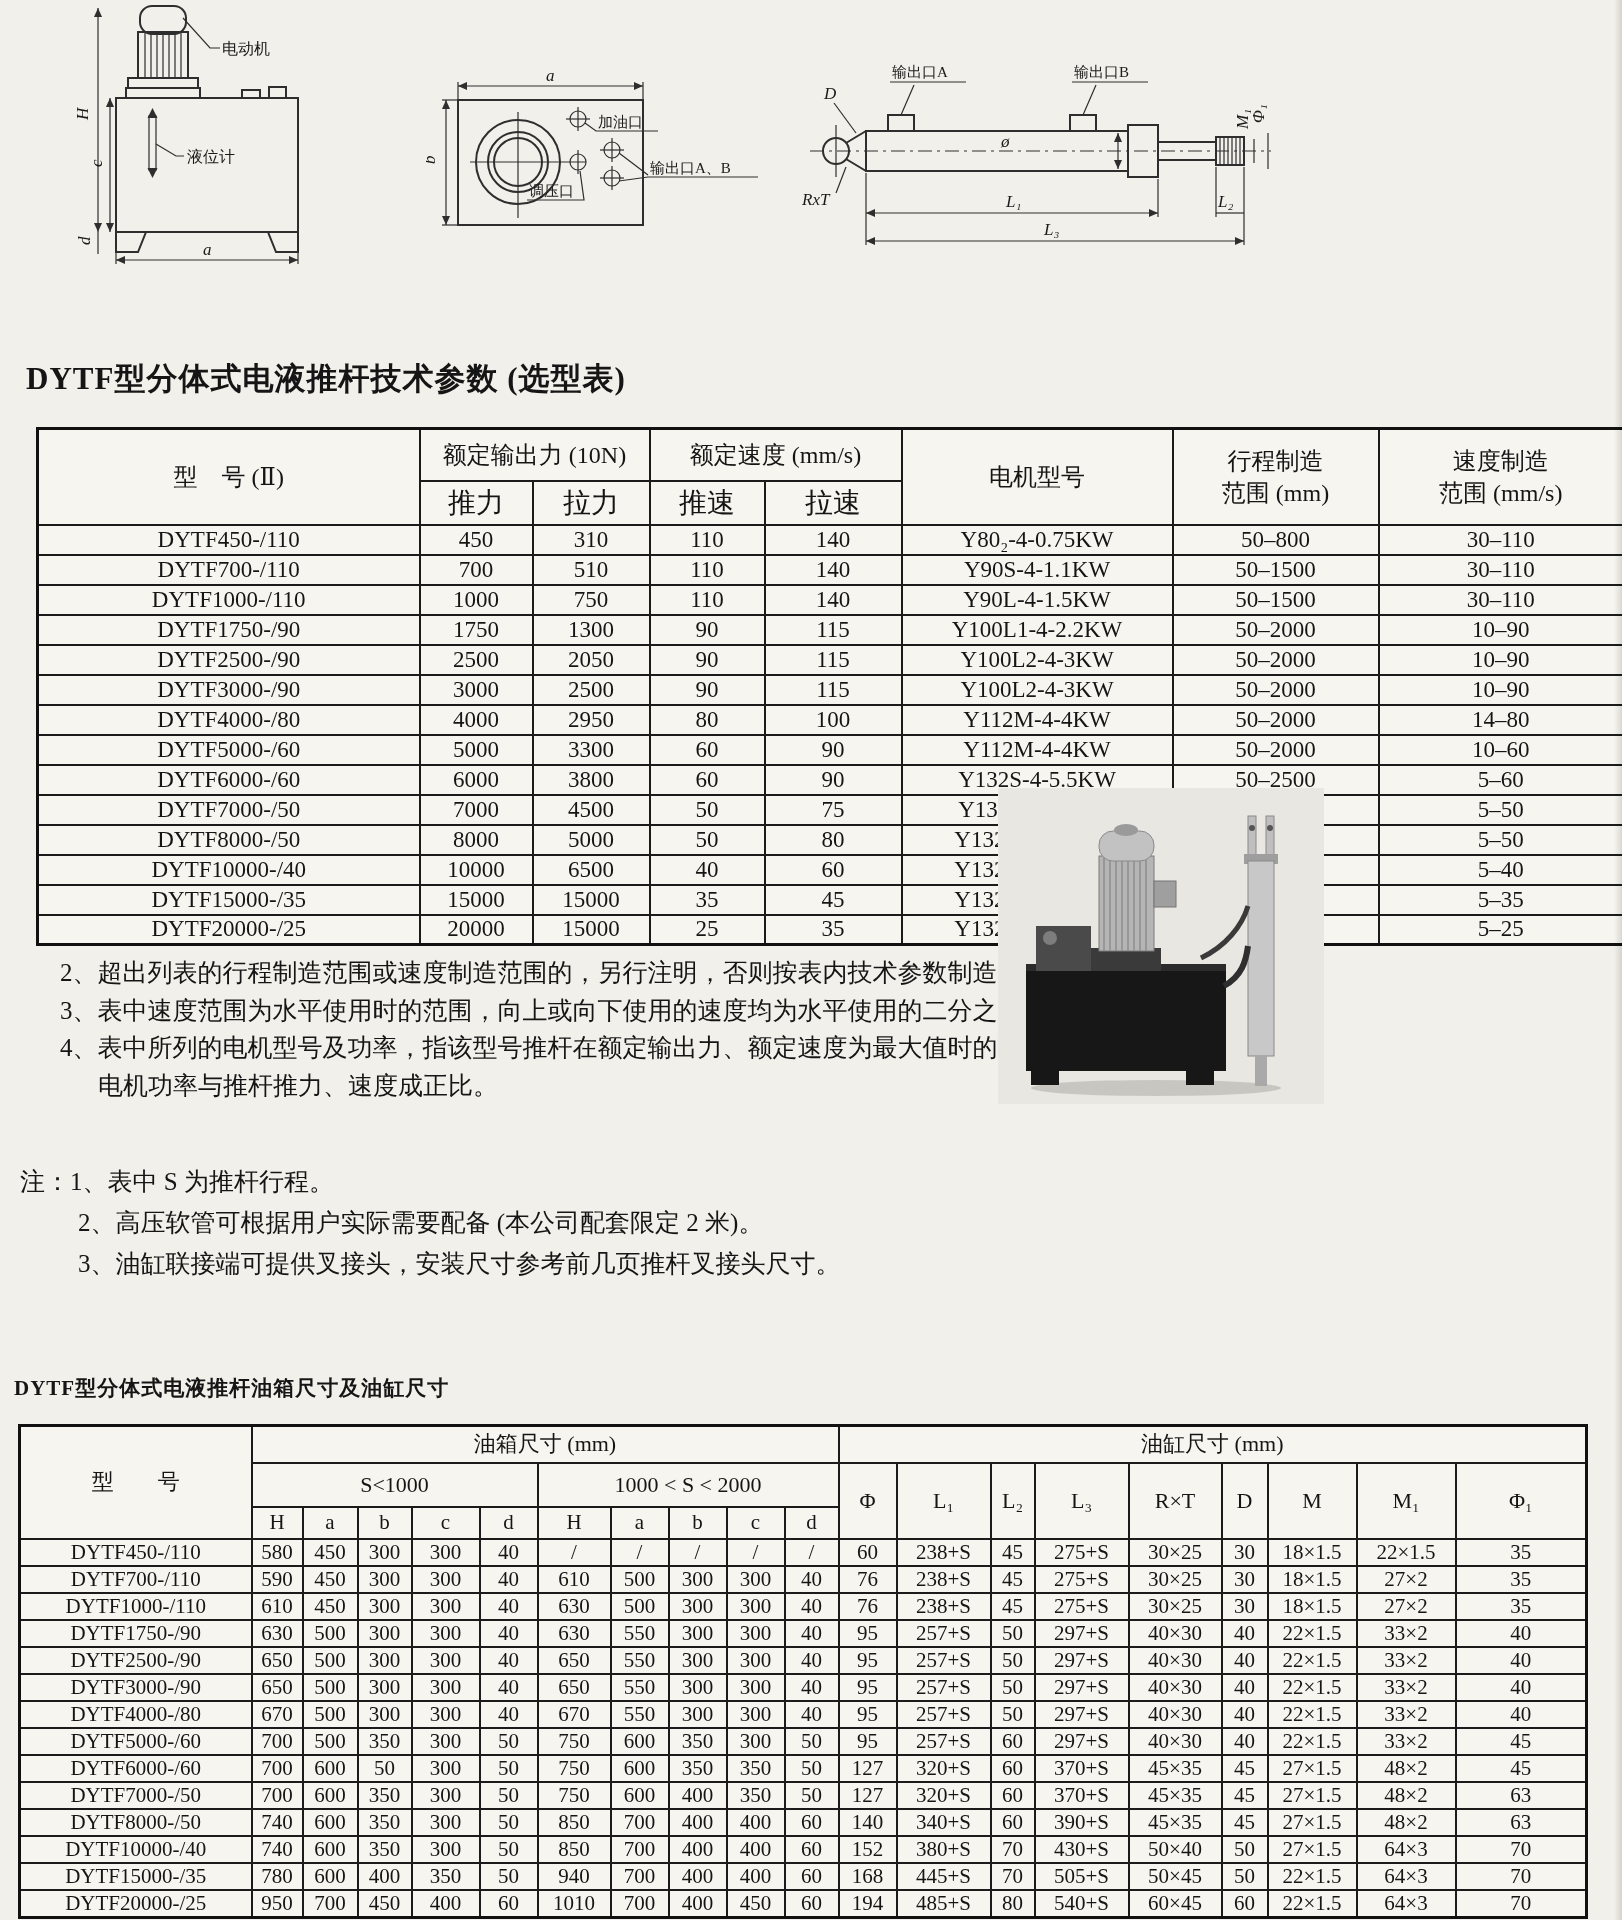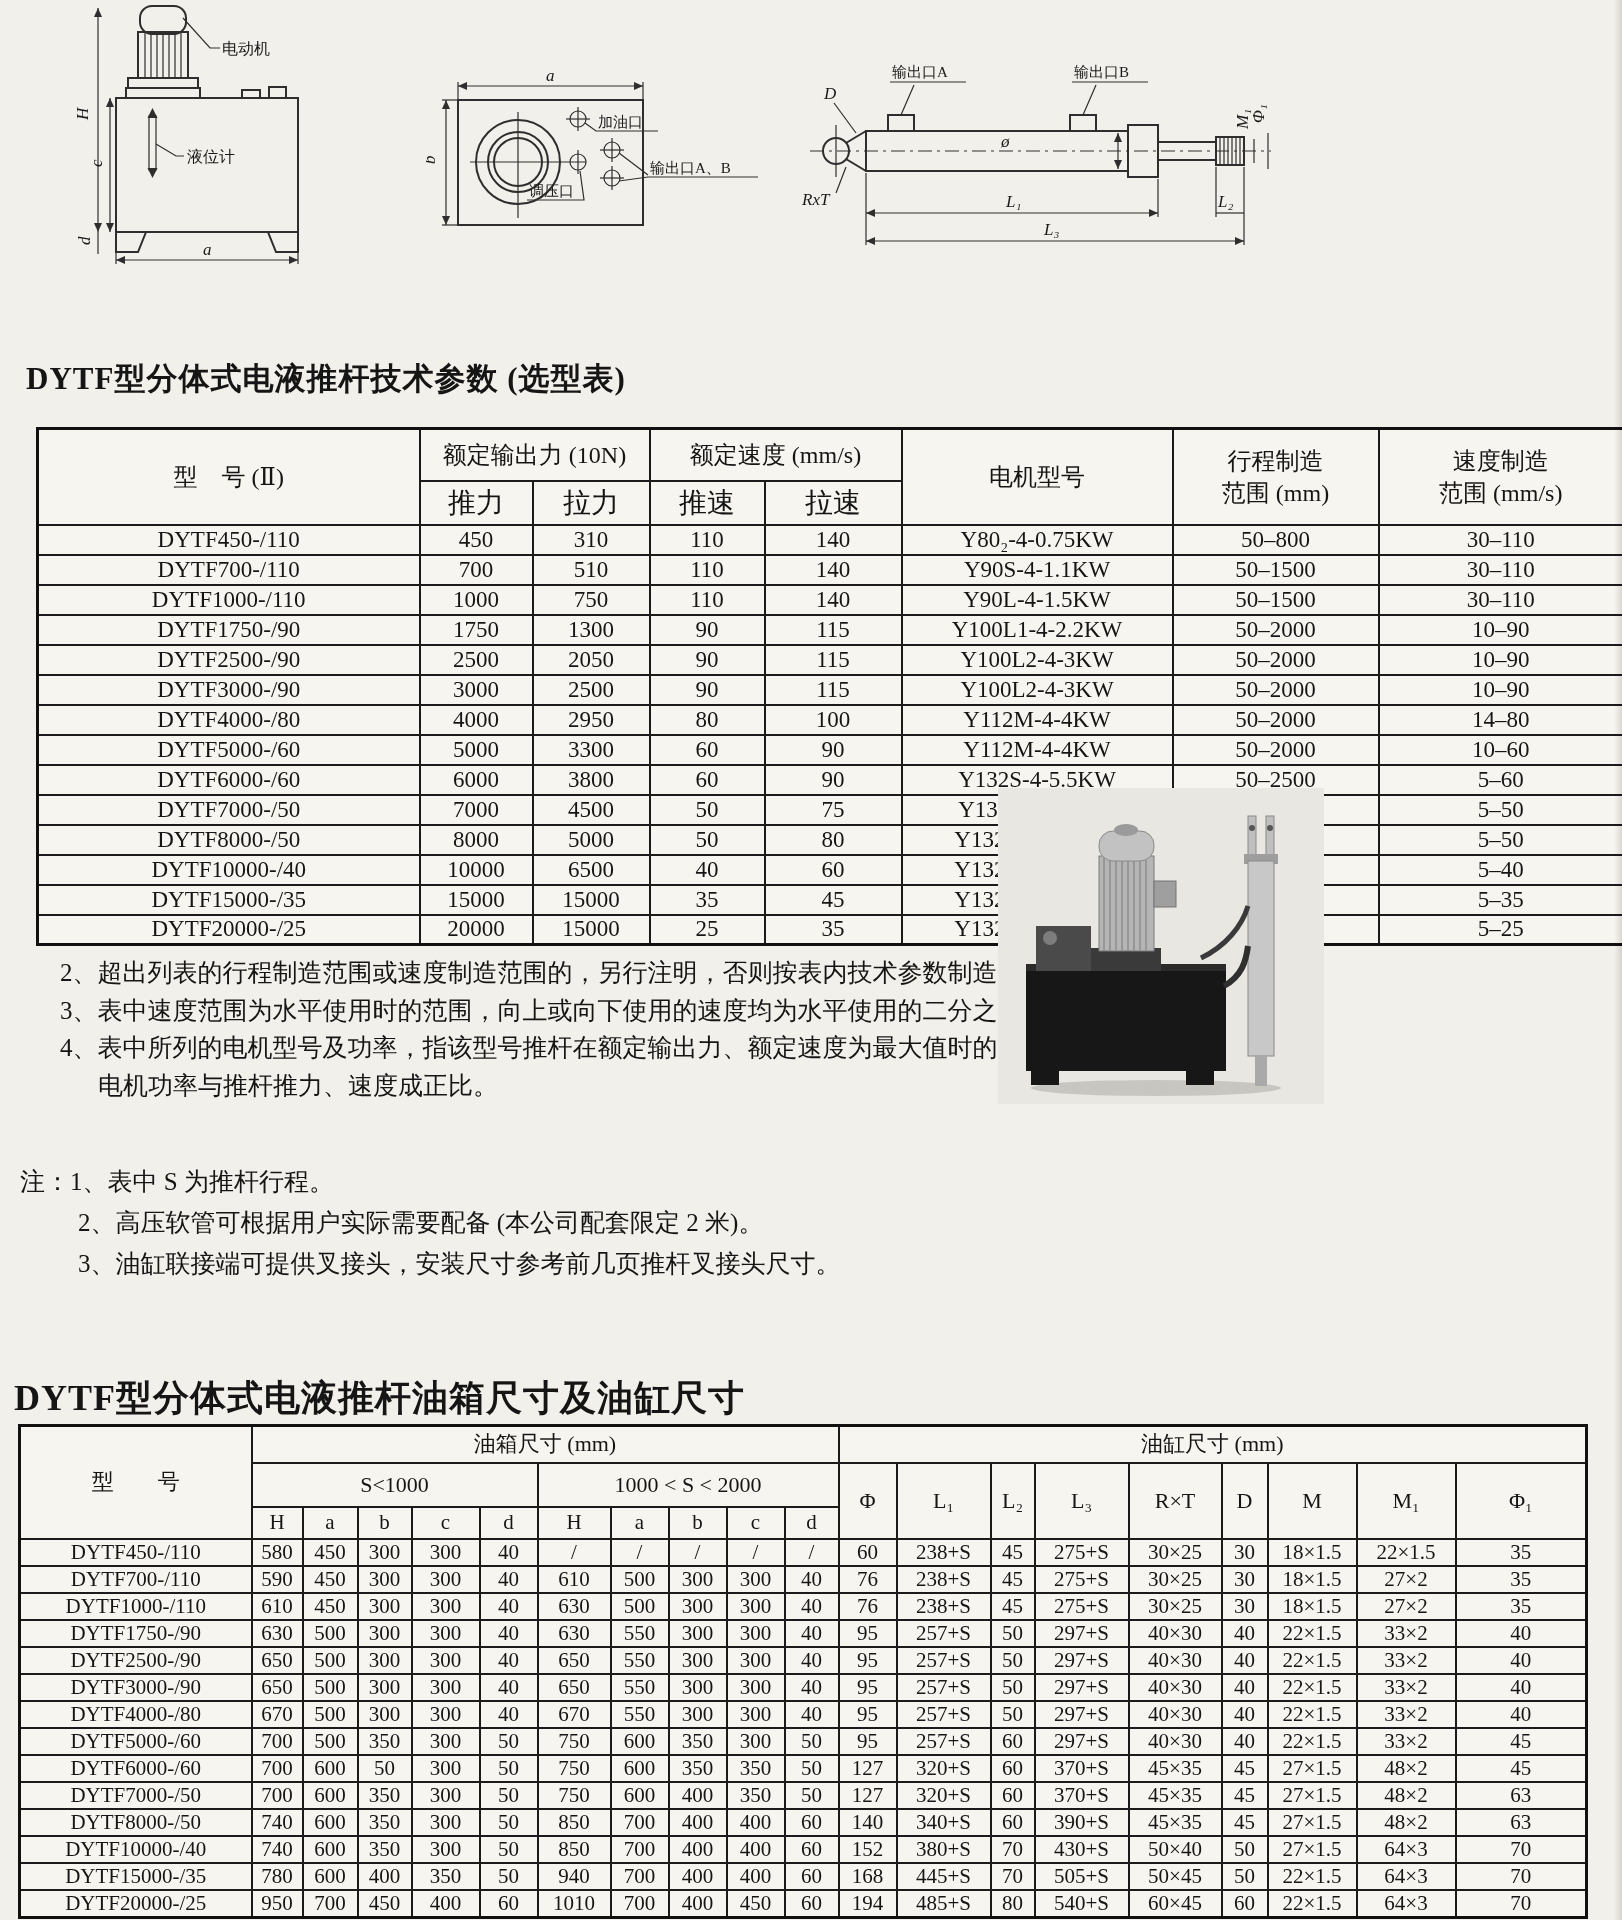--- a/index.html
+++ b/index.html
@@ -1,21 +1,21 @@
 <!DOCTYPE html>
 <html><head>
 <meta charset="utf-8">
 <style>
 *{box-sizing:border-box}
 body{margin:0;background:#cfcdc7}
 #page{position:relative;width:1622px;height:1920px;background:#f2f0ea;font-family:"Liberation Serif","DejaVu Serif",serif;color:#151515;overflow:hidden}
 .edge{position:absolute;right:0;top:0;width:8px;height:100%;background:linear-gradient(to right,rgba(0,0,0,0),rgba(0,0,0,0.12))}
 .title{position:absolute;font-weight:bold;letter-spacing:1px;white-space:nowrap}
 #title1{left:26px;top:358px;font-size:31px}
-#title2{left:14px;top:1374px;font-size:36px}
+#title2{left:14px;top:1374px;font-size:21px}
 table{border-collapse:collapse;table-layout:fixed;position:absolute;background:#f7f5ef;border:3px solid #111}
 th,td{border:2px solid #1b1b1b;text-align:center;vertical-align:middle;padding:0;overflow:hidden;white-space:nowrap;font-weight:normal}
 #table1{left:36px;top:427px;width:1586px;font-size:23px}
 #table1 thead tr.r1 th{height:52px;font-size:24px}
 #table1 thead tr.r2 th{height:44px;font-size:28px}
 #table1 tbody td{height:30px}
 #table2{left:18px;top:1424px;width:1570px;font-size:21px}
 #table2 tr.h1 th{height:37px;font-size:22px}
 #table2 tr.h2 th{height:44px;font-size:22px}
 #table2 tr.h3 th{height:32px}

